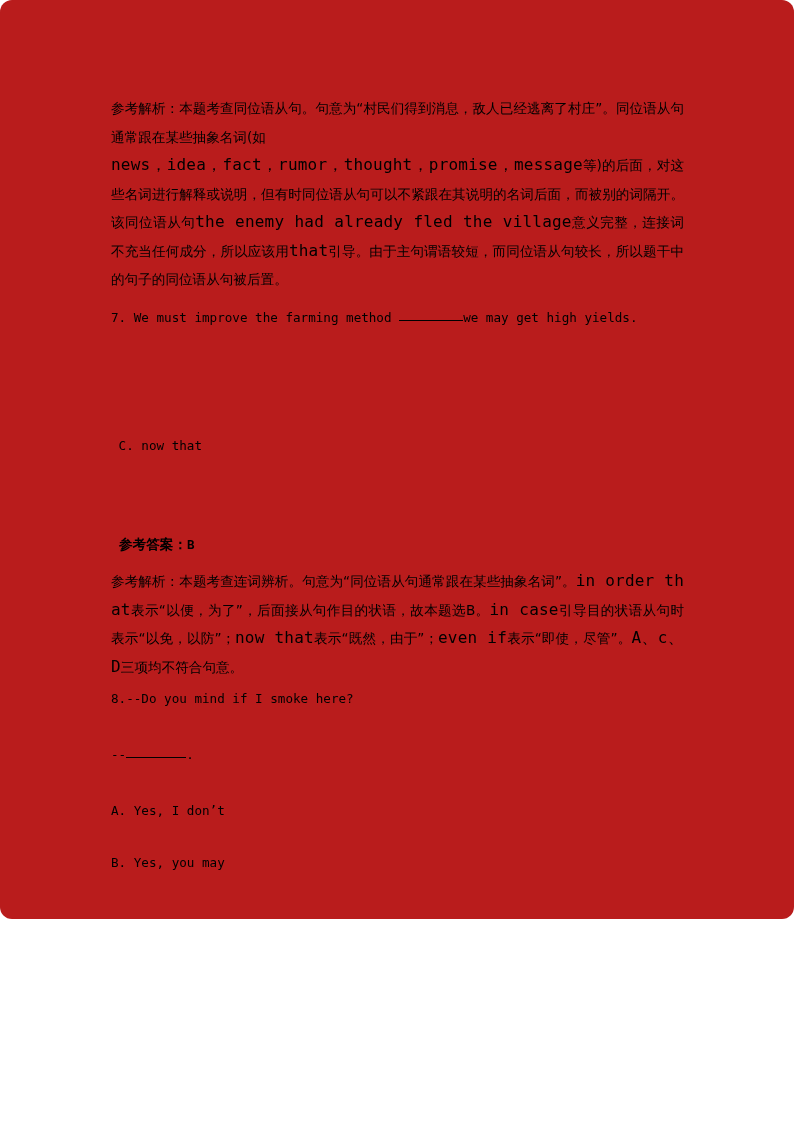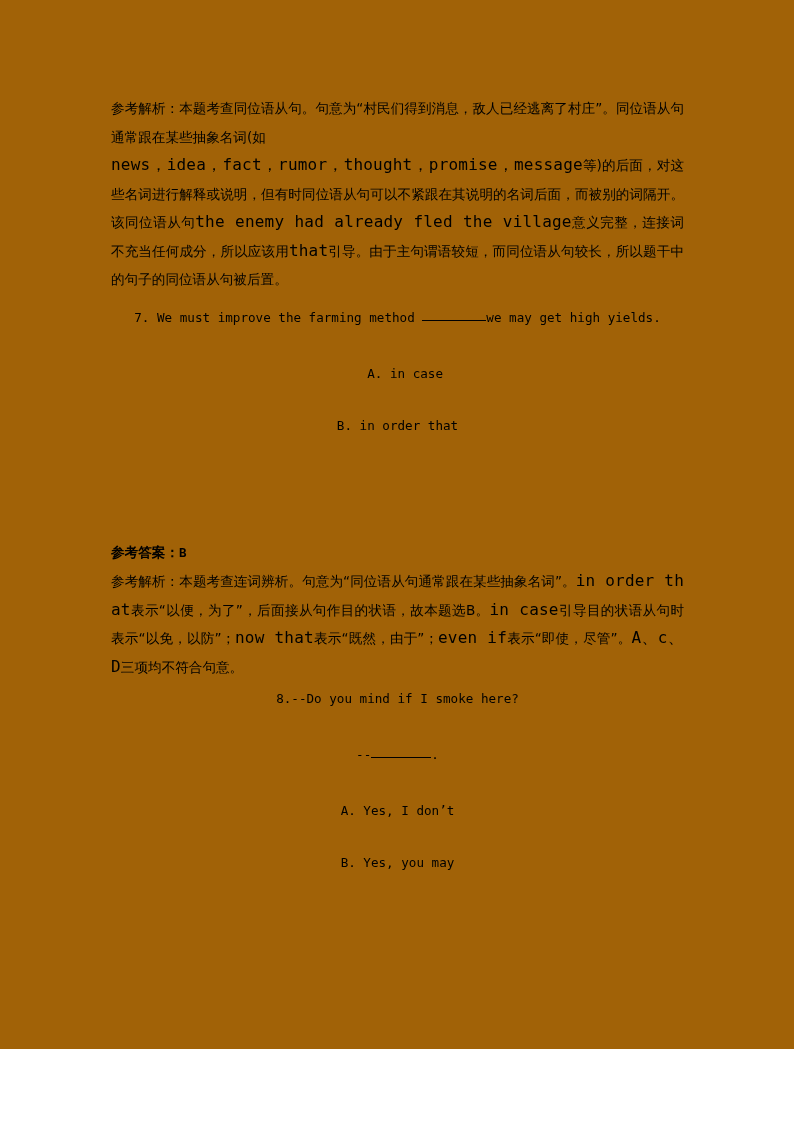--- a/index.html
+++ b/index.html
@@ -3,24 +3,25 @@
 <meta charset="utf-8">
 <style>
   html, body {
     margin: 0;
     padding: 0;
     background: #ffffff;
   }
   .page {
     position: relative;
     width: 794px;
-    height: 1049px;
-    background: #a16207;
+    height: 919px;
+    background: #b91c1c;
     overflow: hidden;
     font-family: "DejaVu Sans", sans-serif;
+    border-radius: 12px;
   }
   .content {
     position: absolute;
     left: 111px;
     top: 94px;
     width: 573px;
   }
 
   
   .para {
@@ -37,37 +38,36 @@
     font-family: "DejaVu Sans Mono", monospace;
     font-size: 16px;
     letter-spacing: 0.2px;
   }
   .ans-line {
     font-family: "DejaVu Sans", sans-serif;
     font-size: 13.6px;
     line-height: 28.5px;
     font-weight: bold;
     color: #000000;
-    margin: 0;
+    margin: 8px;
   }
   .ans-line .ans-letter {
     font-family: "DejaVu Sans Mono", monospace;
     font-size: 12.6px;
     font-weight: bold;
   }
 
   
   .qline {
     font-family: "DejaVu Sans Mono", monospace;
     font-size: 12.6px;
     line-height: 16px;
     color: #000000;
     white-space: pre;
     margin: 0;
-    text-align: center;
   }
   .blank {
     border-bottom: 1.6px solid #000;
     display: inline-block;
     vertical-align: 1px;
   }
   .blank-w1 { width: 64px; }
   .blank-w2 { width: 60px; }
   .sp-10 { height: 10px; }
   .sp-16 { height: 16px; }
@@ -82,24 +82,23 @@
   <div class="content">
 
     <p class="para"><span>参考解析：</span><span>本题考查同位语从句。句意为“村民们得到消息，敌人已经逃离了村庄”。同位语从句通常跟在某些抽象名词(如</span><br><span class="mono">news，idea，fact，rumor，thought，promise，message</span><span>等)的后面，对这些名词进行解释或说明，但有时同位语从句可以不紧跟在其说明的名词后面，而被别的词隔开。该同位语从句</span><span class="mono">the enemy had already fled the village</span><span>意义完整，连接词不充当任何成分，所以应该用</span><span class="mono">that</span><span>引导。由于主句谓语较短，而同位语从句较长，所以题干中的句子的同位语从句被后置。</span></p>
 
     <div class="sp-16"></div>
 
     <p class="qline"><span>7. We must improve the farming method </span><span class="blank blank-w1"></span><span>we may get high yields.</span></p>
 
     <div class="sp-40"></div>
 
-    <p class="qline">  A. in case</p>
     <div class="sp-36"></div>
-    <p class="qline">B. in order that</p>
     <div class="sp-36"></div>
+    <p class="qline"> C. now that</p>
     <div class="sp-36"></div>
 
     <div class="sp-32"></div>
 
     <p class="ans-line"><span>参考答案：</span><span class="ans-letter">B</span></p>
 
     <p class="para"><span>参考解析：</span><span>本题考查连词辨析。句意为“同位语从句通常跟在某些抽象名词”。</span><span class="mono">in order that</span><span>表示“以便，为了”，后面接从句作目的状语，故本题选B。</span><span class="mono">in case</span><span>引导目的状语从句时表示“以免，以防”；</span><span class="mono">now that</span><span>表示“既然，由于”；</span><span class="mono">even if</span><span>表示“即使，尽管”。</span><span class="mono">A、c、D</span><span>三项均不符合句意。</span></p>
 
     <div class="sp-10"></div>
 

